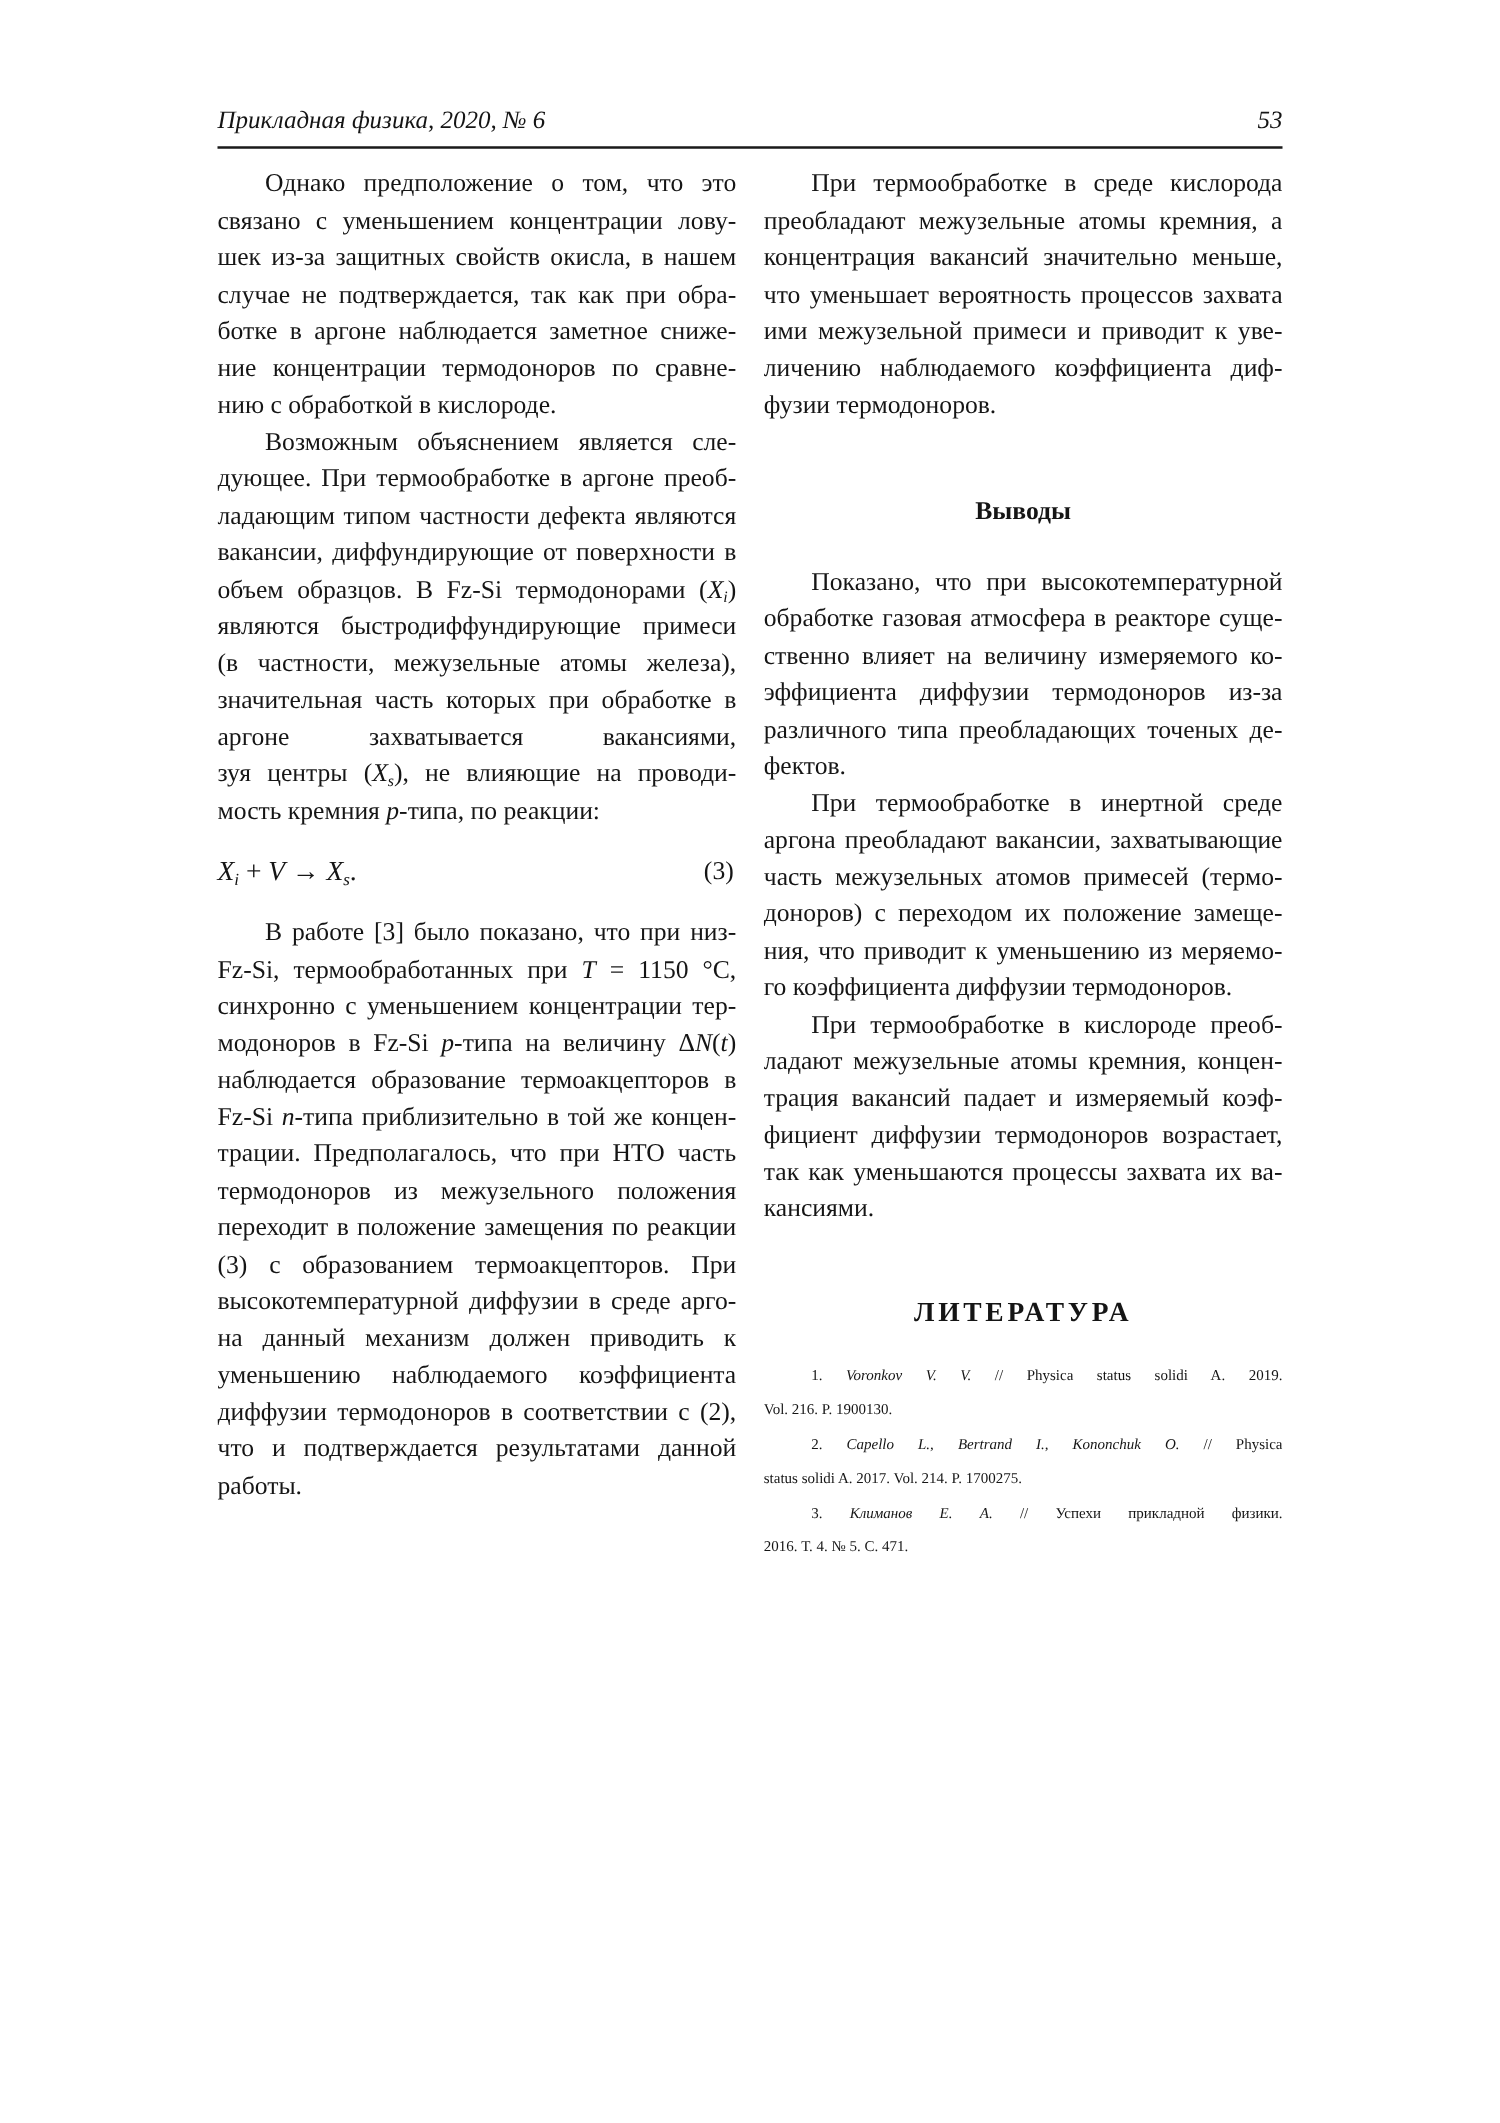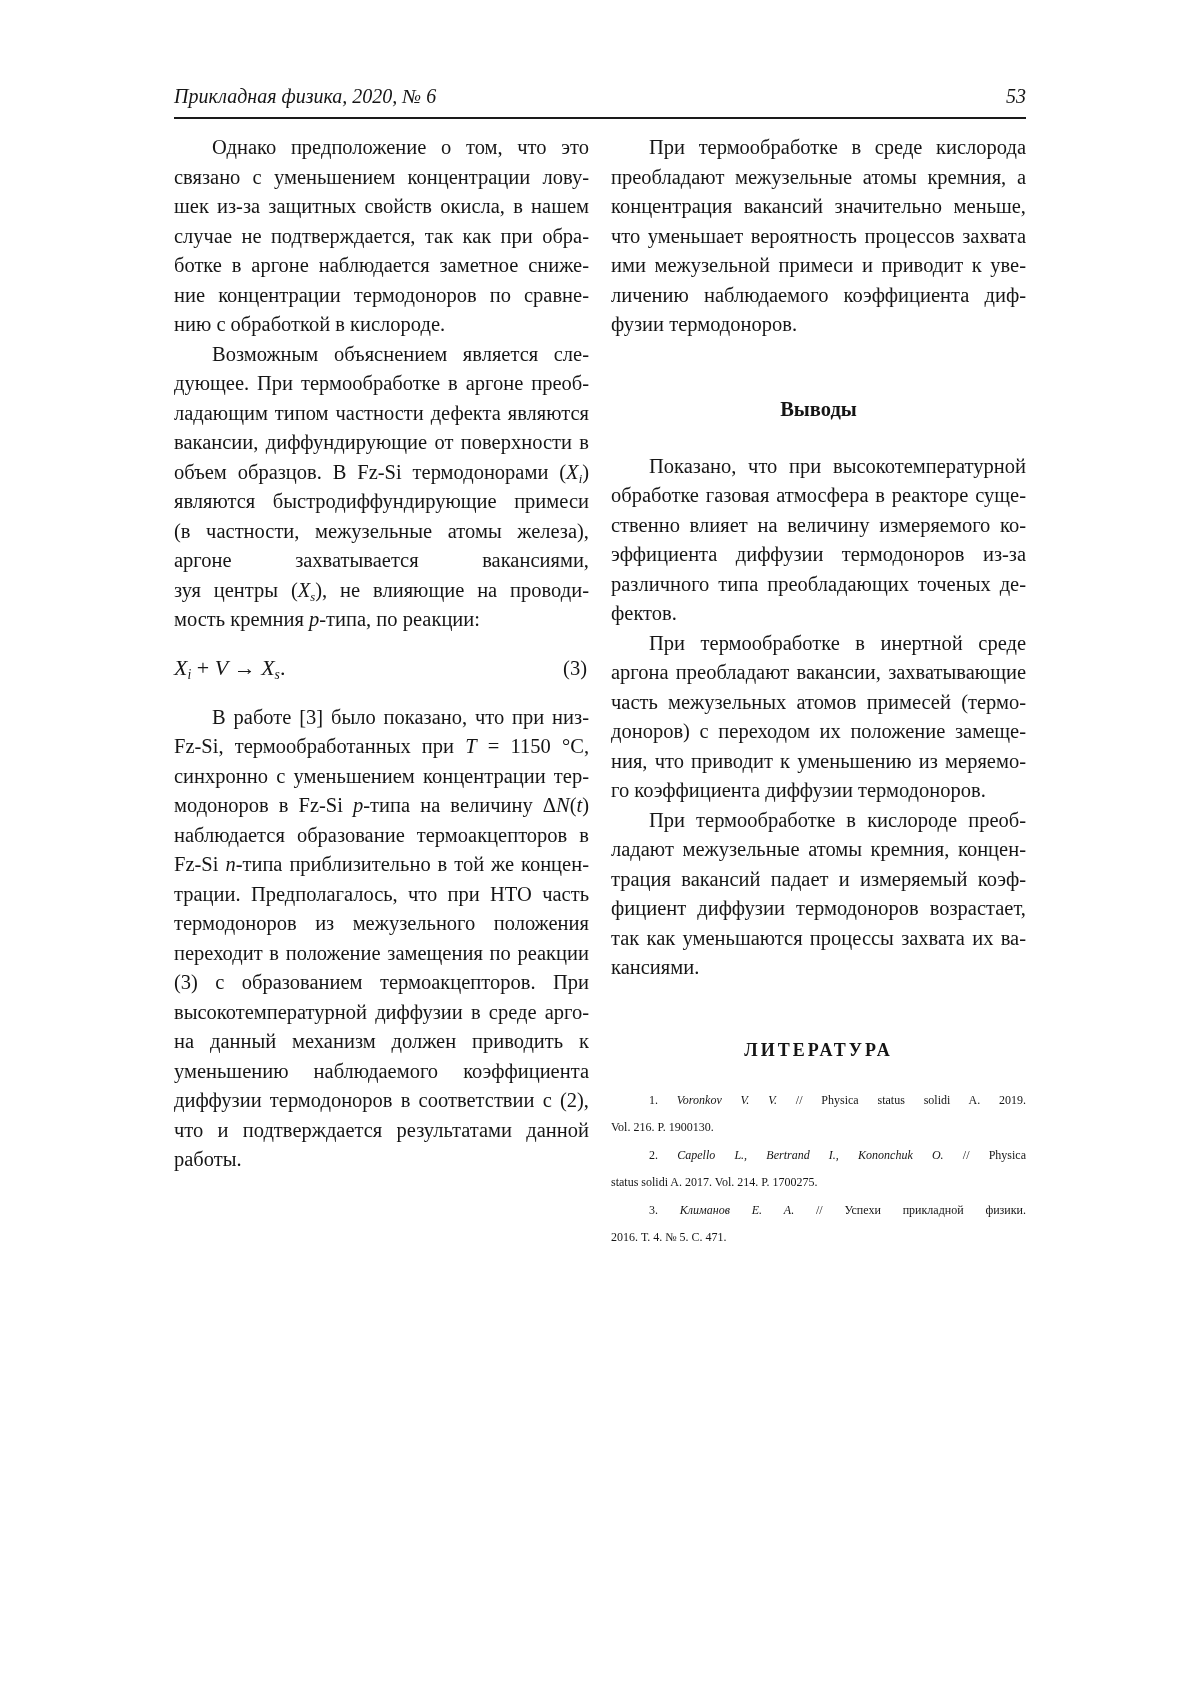--- a/index.html
+++ b/index.html
@@ -37,21 +37,21 @@
   .it { font-style:italic; }
   .sub { font-style:italic; font-size:0.62em; vertical-align:-0.28em; }
 
   .h-main {
     font-weight:bold; text-align:center;
     font-size:20.5px; line-height:26px;
     margin:56px 0 30px 0;
   }
   .h-lit {
     font-weight:bold; text-align:center;
-    font-size:18px; line-height:22px; letter-spacing:3px;
+    font-size:22px; line-height:22px; letter-spacing:3px;
     margin:56px 0 26px 0;
   }
 
   .formula {
     position:relative; text-align:left;
     font-size:22px; height:34px; line-height:34px;
     margin:16px 0 18px 0;
   }
   .formula .f-num { position:absolute; right:2px; top:0; font-size:20.5px; }
 
@@ -78,20 +78,21 @@
           <div class="line last">нию с обработкой в кислороде.</div>
         </div>
         <div class="para">
           <div class="line first">Возможным объяснением является сле-</div>
           <div class="line">дующее. При термообработке в аргоне преоб-</div>
           <div class="line">ладающим типом частности дефекта являются</div>
           <div class="line">вакансии, диффундирующие от поверхности в</div>
           <div class="line">объем образцов. В Fz-Si термодонорами (<span class="it">X</span><span class="sub">i</span>)</div>
           <div class="line">являются быстродиффундирующие примеси</div>
           <div class="line">(в частности, межузельные атомы железа),</div>
+          <div class="line">значительная часть которых при обработке в</div>
           <div class="line">аргоне захватывается вакансиями,</div>
           <div class="line">зуя центры (<span class="it">X</span><span class="sub">s</span>), не влияющие на проводи-</div>
           <div class="line last">мость кремния <span class="it">p</span>-типа, по реакции:</div>
         </div>
         <div class="formula"><span class="f-body"><span class="it">X</span><span class="sub">i</span> + <span class="it">V</span> → <span class="it">X</span><span class="sub">s</span>.</span><span class="f-num">(3)</span></div>
         <div class="para">
           <div class="line first">В работе [3] было показано, что при низ-</div>
           <div class="line">Fz-Si, термообработанных при <span class="it">T</span> = 1150 °С,</div>
           <div class="line">синхронно с уменьшением концентрации тер-</div>
           <div class="line">модоноров в Fz-Si <span class="it">p</span>-типа на величину Δ<span class="it">N</span>(<span class="it">t</span>)</div>

